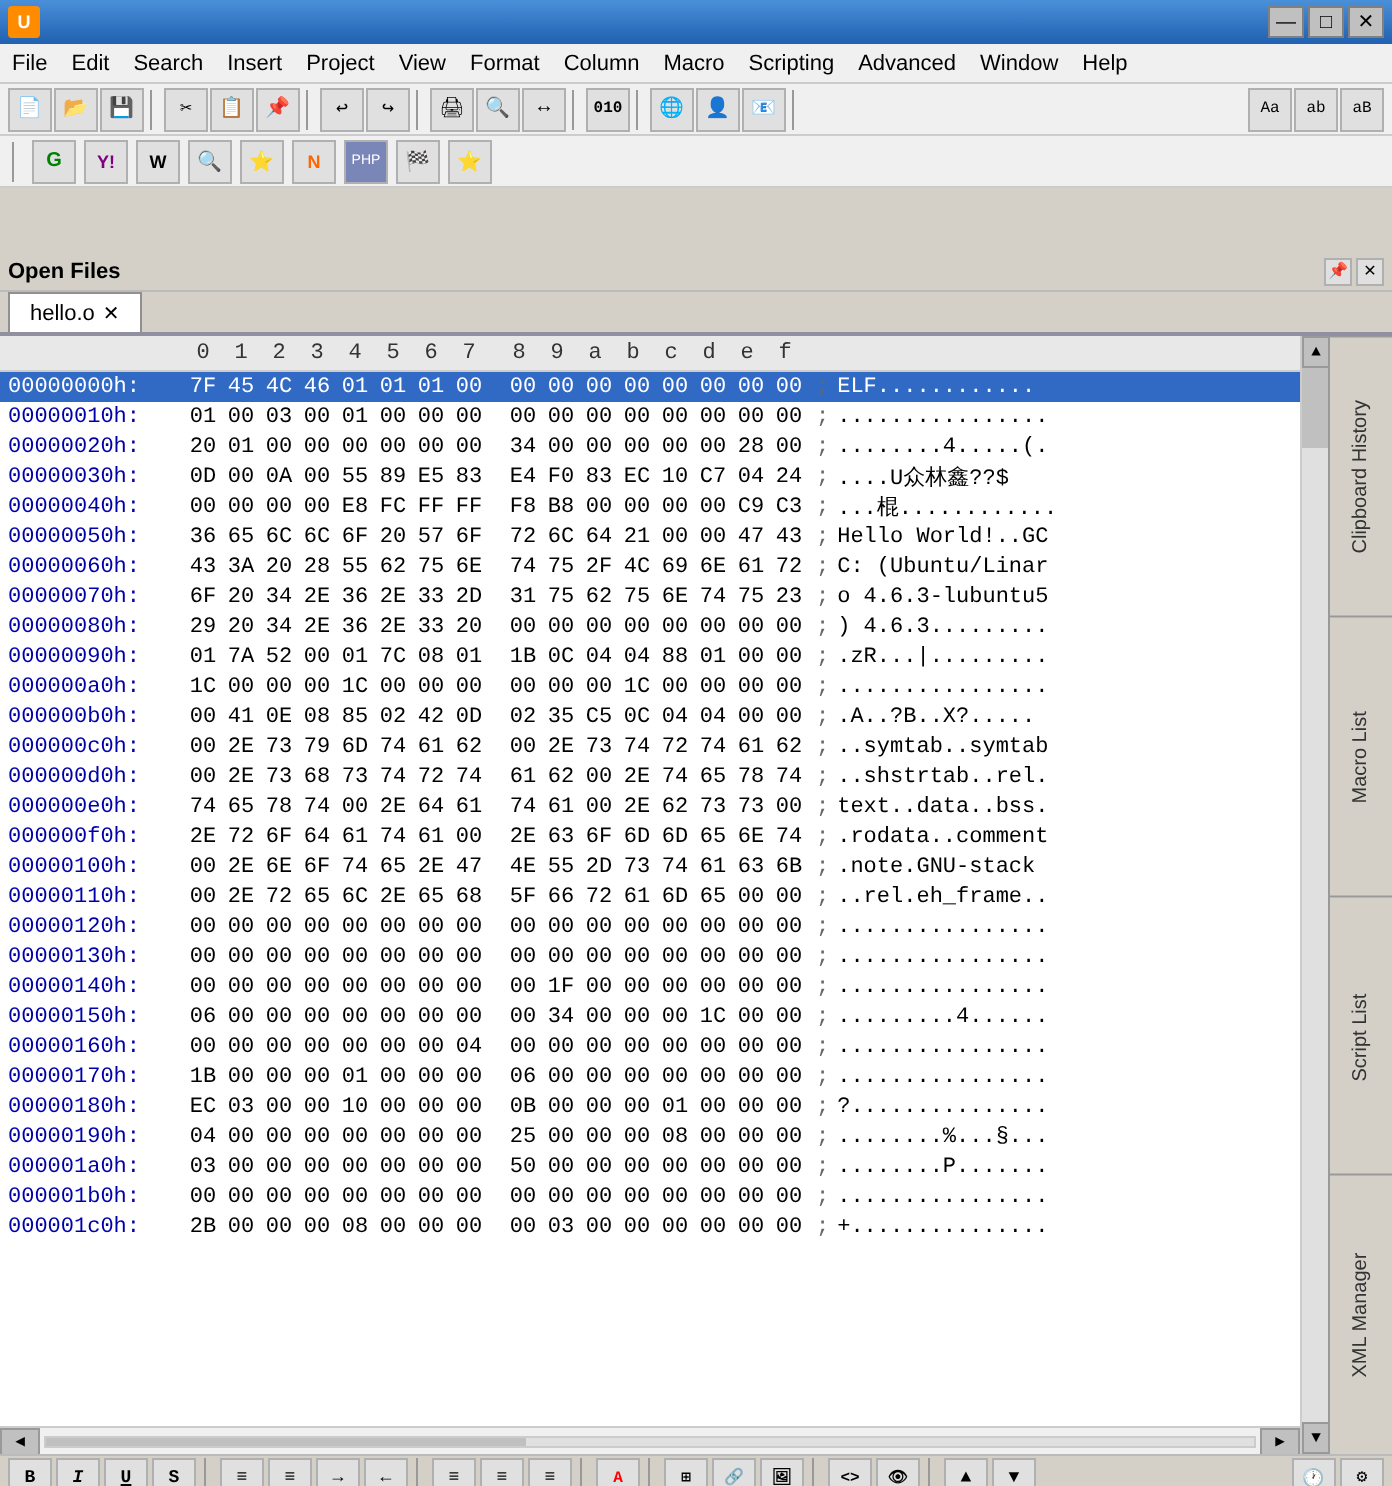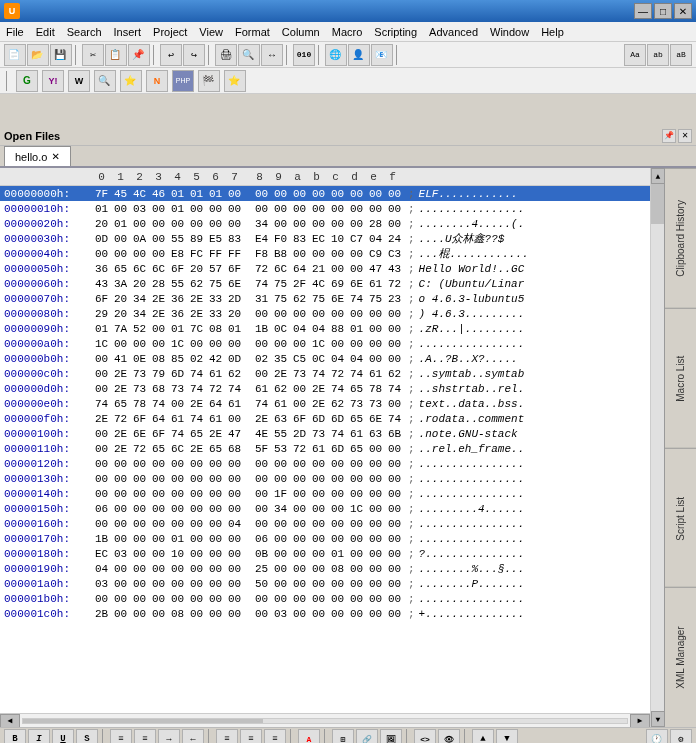--- a/index.html
+++ b/index.html
@@ -167,21 +167,21 @@
       padding-left: 4px;
       font-size: 11px;
     }
     .hex-row.selected .hex-row-addr { color: white; }
     .hex-row-bytes {
       display: flex;
       gap: 0;
     }
     .hex-byte { width: 19px; text-align: center; }
     .hex-row-sep { margin: 0 4px; color: #666; }
-    .hex-row-ascii { color: #000; font-size: 11px; font-style: italic; }
+    .hex-row-ascii { color: #000; font-size: 11px; }
     .hex-row.selected .hex-row-ascii { color: white; }
     
     
     .right-panels {
       width: 32px;
       display: flex;
       flex-direction: column;
       background: #d4d0c8;
       border-left: 1px solid #999;
     }
@@ -783,21 +783,21 @@
             <div class="hex-byte">00</div>
             <div class="hex-byte">2E</div>
             <div class="hex-byte">72</div>
             <div class="hex-byte">65</div>
             <div class="hex-byte">6C</div>
             <div class="hex-byte">2E</div>
             <div class="hex-byte">65</div>
             <div class="hex-byte">68</div>
             <div style="width:8px;"></div>
             <div class="hex-byte">5F</div>
-            <div class="hex-byte">53</div>
+            <div class="hex-byte">66</div>
             <div class="hex-byte">72</div>
             <div class="hex-byte">61</div>
             <div class="hex-byte">6D</div>
             <div class="hex-byte">65</div>
             <div class="hex-byte">00</div>
             <div class="hex-byte">00</div>
           </div>
           <div class="hex-row-sep">;</div>
           <div class="hex-row-ascii">..rel.eh_frame..</div>
         </div>

